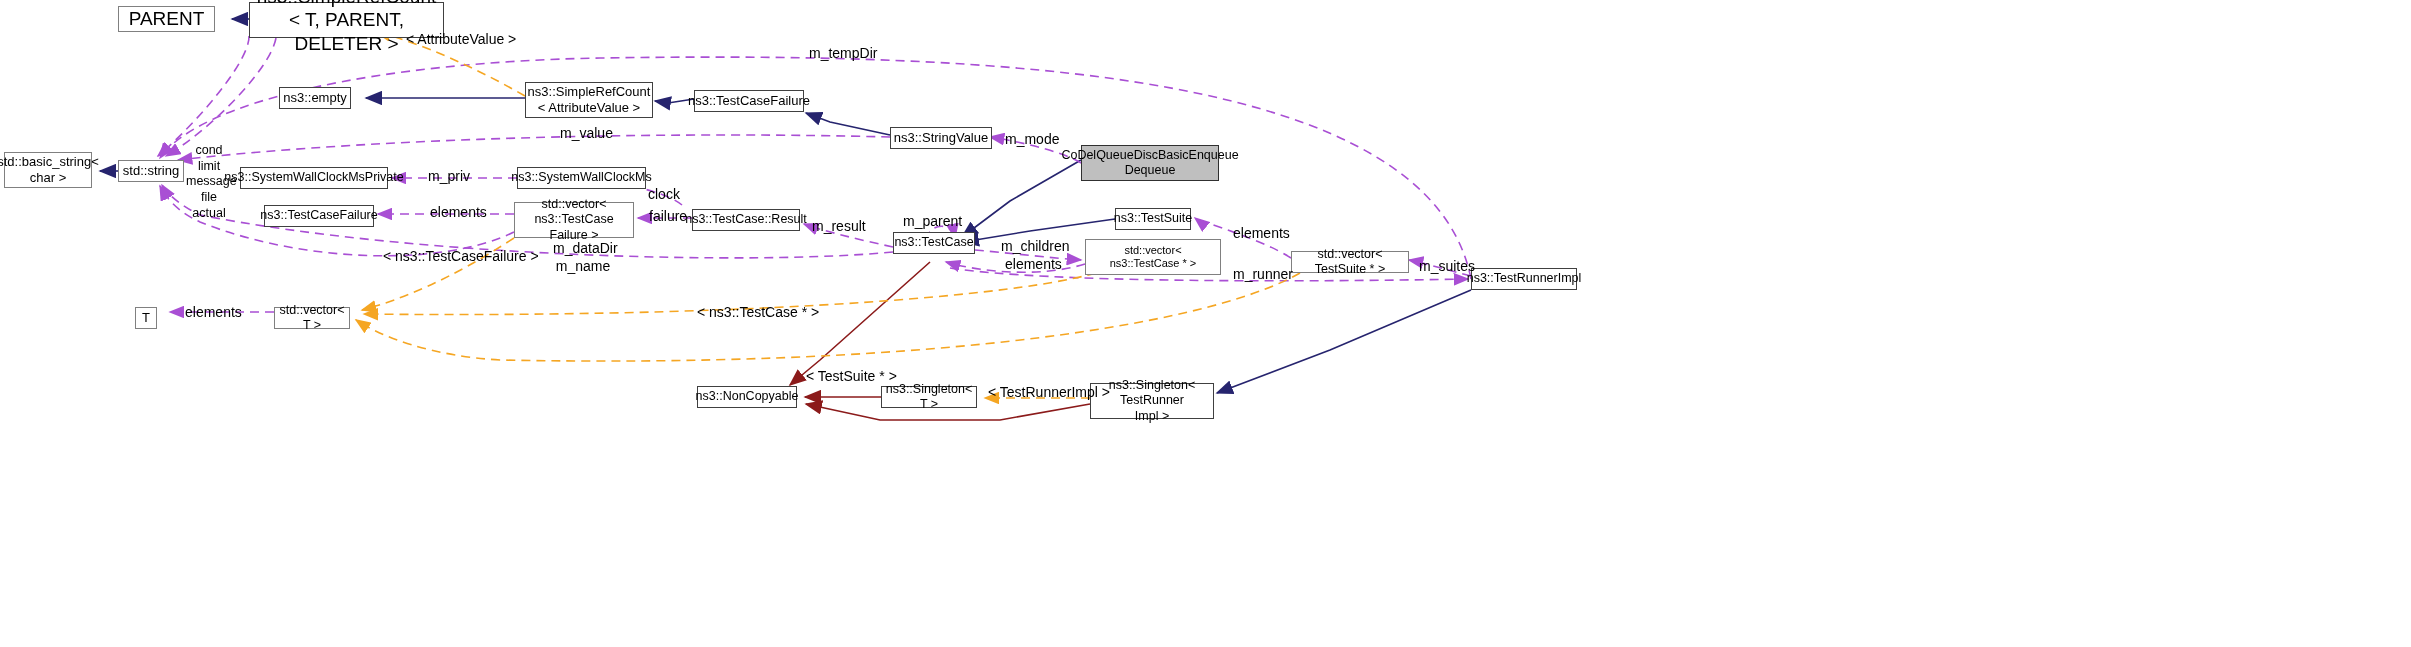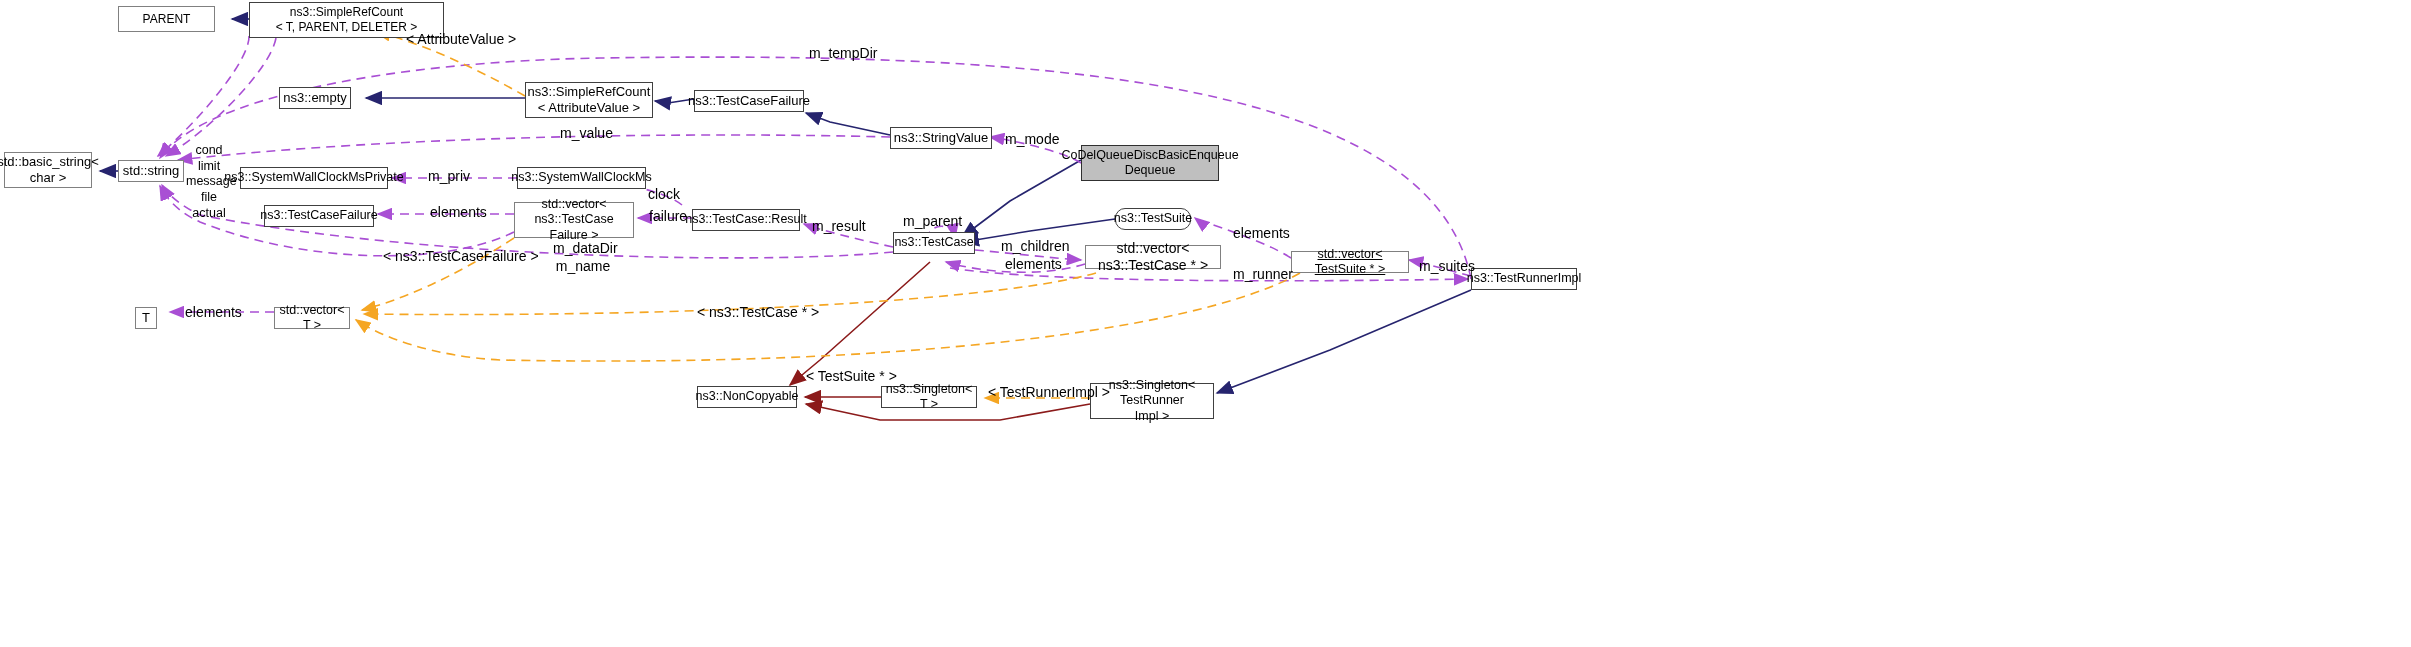--- a/index.html
+++ b/index.html
@@ -12,21 +12,21 @@
     overflow:hidden;
   }
   #edges{position:absolute;left:0;top:0;width:2411px;height:647px;}
   .node{
     position:absolute;
     box-sizing:border-box;
     display:flex;
     align-items:center;
     justify-content:center;
     text-align:center;
-    font-size:12px;
+    font-size:19px;
     line-height:1.22;
     color:#000000;
     background:#ffffff;
     border:1px solid #808080;
     white-space:pre-line;
     padding:1px 4px;
     z-index:5;
   }
   .node.solid{border:1.6px solid #404040;}
   .node.current{background:#bfbfbf;border:1.6px solid #303030;}
@@ -137,25 +137,25 @@
 
   <div class="node solid" style="left:264px;top:205px;width:110px;height:22px;font-size:12.5px;">ns3::TestCaseFailure</div>
 
   <div class="node plain" style="left:514px;top:202px;width:120px;height:36px;font-size:12.5px;">std::vector&lt; ns3::TestCase
 Failure &gt;</div>
 
   <div class="node solid" style="left:692px;top:209px;width:108px;height:22px;font-size:12.5px;">ns3::TestCase::Result</div>
 
   <div class="node solid" style="left:893px;top:232px;width:82px;height:22px;font-size:12.5px;">ns3::TestCase</div>
 
-  <div class="node solid" style="left:1115px;top:208px;width:76px;height:22px;font-size:12.5px;border-radius:10px;">ns3::TestSuite</div>
+  <div class="node solid" style="left:1115px;top:208px;width:76px;height:22px;font-size:12.5px;">ns3::TestSuite</div>
 
-  <div class="node plain" style="left:1085px;top:245px;width:136px;height:24px;font-size:14px;">std::vector&lt; ns3::TestCase * &gt;</div>
+  <div class="node plain" style="left:1085px;top:239px;width:136px;height:36px;font-size:11px;">std::vector&lt; ns3::TestCase * &gt;</div>
 
-  <div class="node plain" style="left:1291px;top:251px;width:118px;height:22px;font-size:12.5px;text-decoration:underline;">std::vector&lt; TestSuite * &gt;</div>
+  <div class="node plain" style="left:1291px;top:251px;width:118px;height:22px;font-size:12.5px;">std::vector&lt; TestSuite * &gt;</div>
 
   <div class="node solid" style="left:1471px;top:268px;width:106px;height:22px;font-size:12.5px;">ns3::TestRunnerImpl</div>
 
   <div class="node plain" style="left:135px;top:307px;width:22px;height:22px;font-size:13px;">T</div>
 
   <div class="node plain" style="left:274px;top:307px;width:76px;height:22px;font-size:12.5px;">std::vector&lt; T &gt;</div>
 
   <div class="node solid" style="left:697px;top:386px;width:100px;height:22px;font-size:12.5px;">ns3::NonCopyable</div>
 
   <div class="node solid" style="left:881px;top:386px;width:96px;height:22px;font-size:12.5px;">ns3::Singleton&lt; T &gt;</div>

